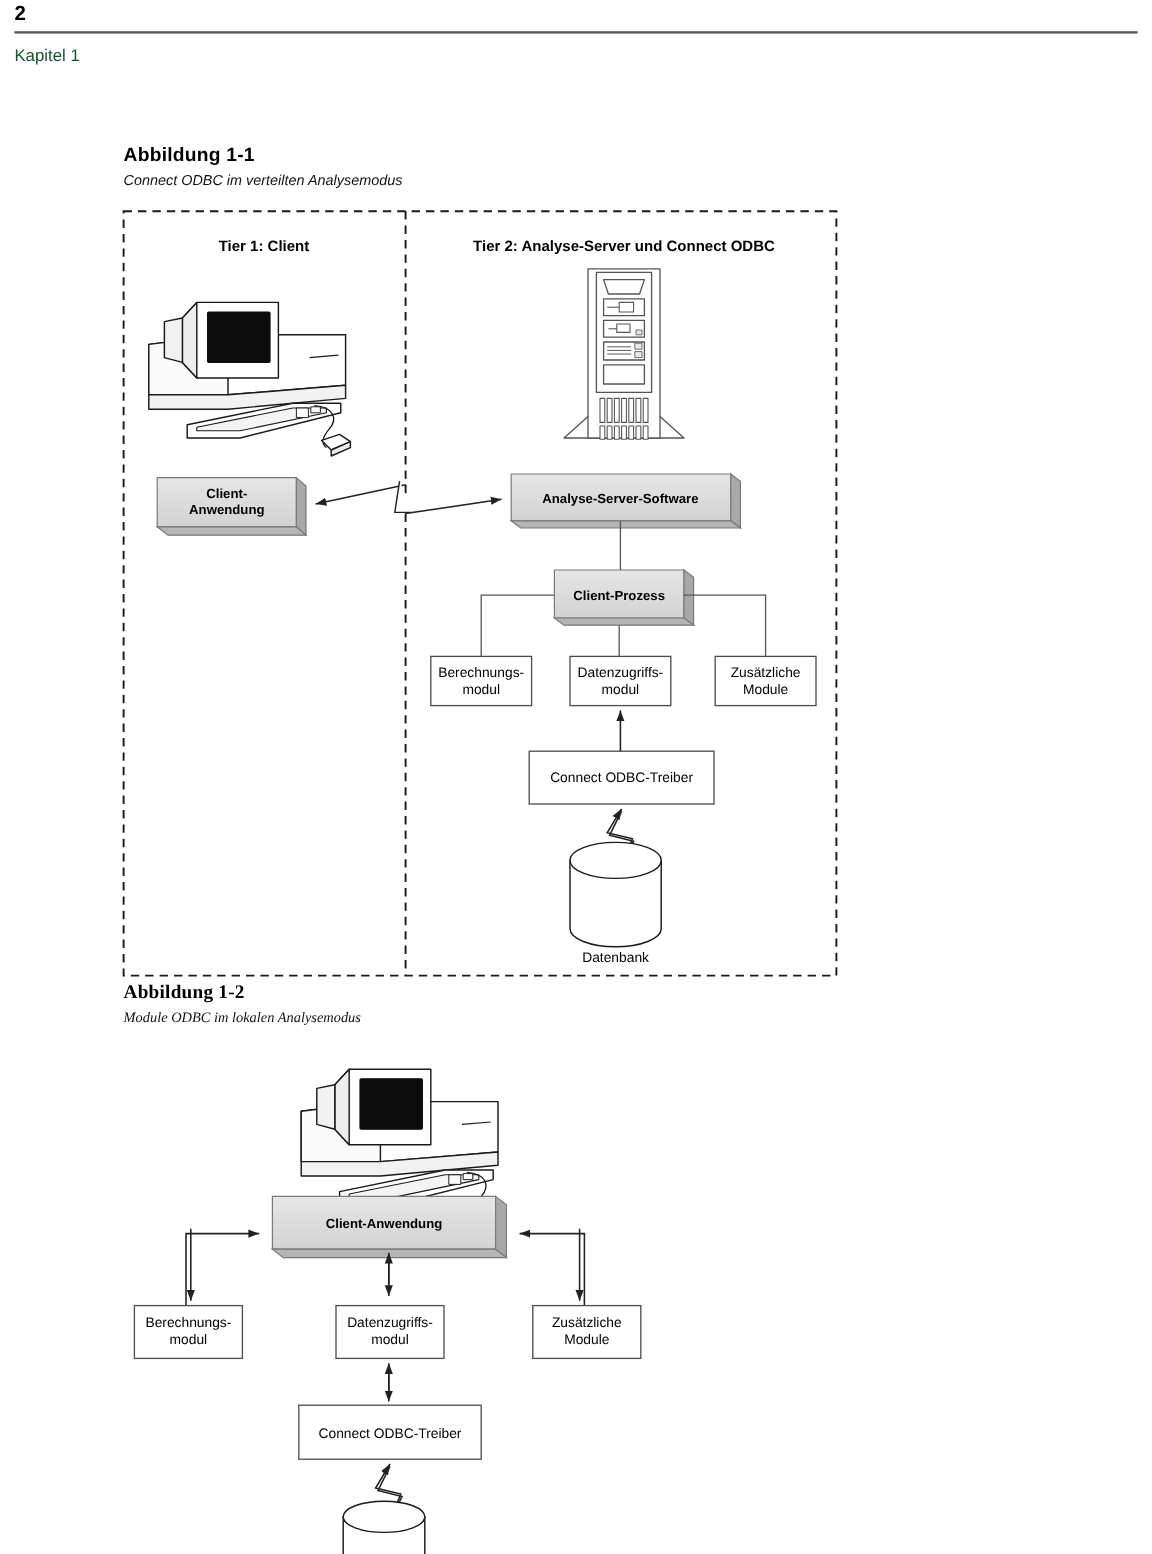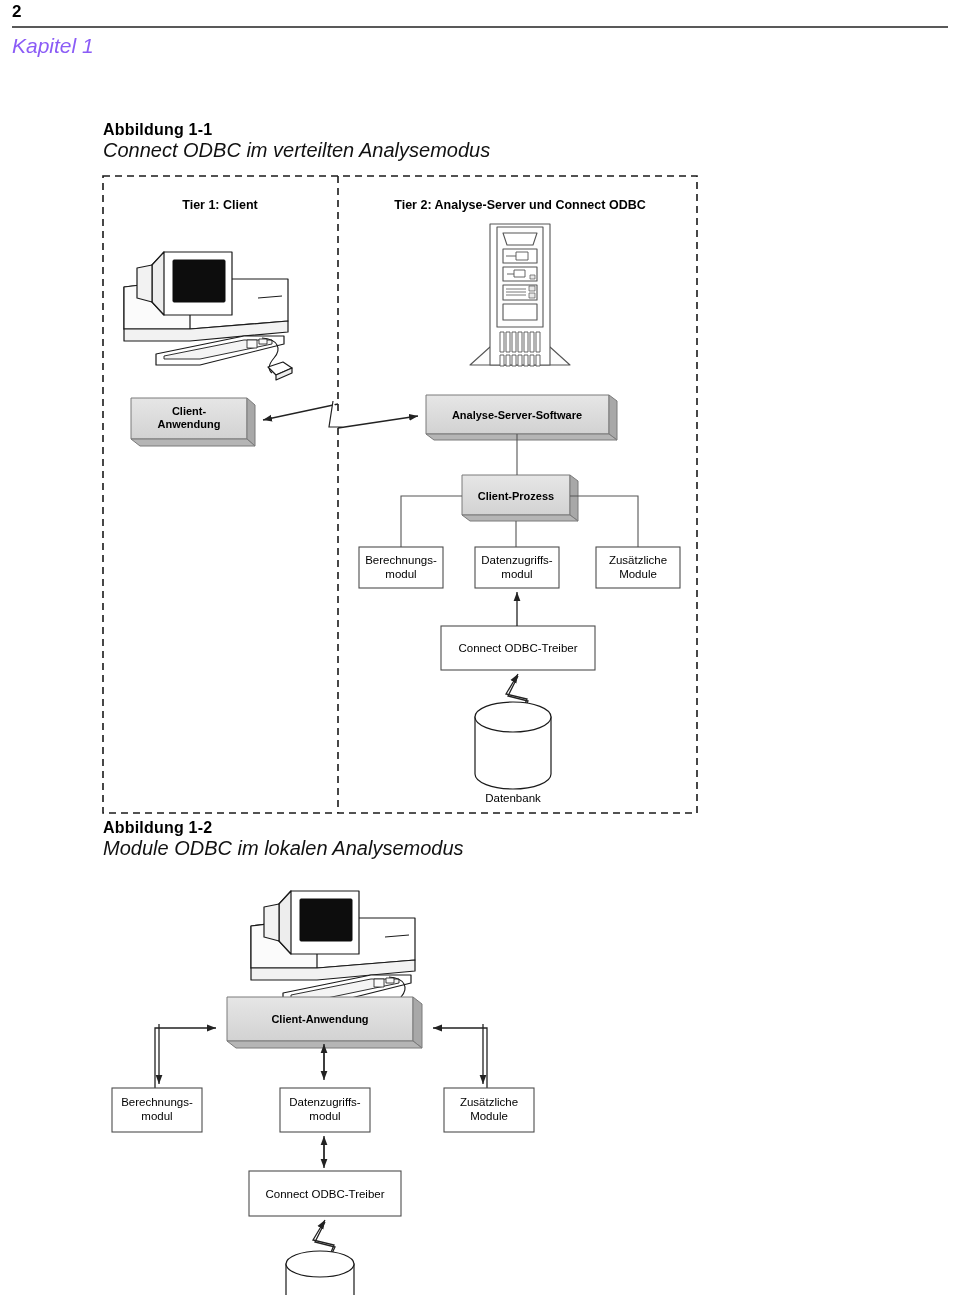--- a/index.html
+++ b/index.html
@@ -31,46 +31,45 @@
     left: 12px;
     top: 26px;
     width: 936px;
     height: 2px;
     background: #595959;
   }
   #chapter-label {
     position: absolute;
     left: 12px;
     top: 36px;
-    font-size: 21px;
-    font-style: italic;
-    color: #8b5cf6;
+    font-size: 14px;
+    color: #14532d;
     line-height: 20px;
   }
 
   
   .fig-caption {
     position: absolute;
     line-height: 21px;
     margin-top: 27px;
   }
   .fig-caption .fig-num {
     display: block;
     font-size: 16px;
     font-weight: bold;
     letter-spacing: .2px;
   }
   .fig-caption .fig-title {
     display: block;
-    font-size: 20px;
+    font-size: 12px;
     font-style: italic;
     color: #111111;
   }
   #caption-1 { left: 103px; top: 92px; }
-  #caption-2 { left: 103px; top: 790px; }
+  #caption-2 { left: 103px; top: 790px; font-family: Liberation Serif, serif; }
 
   
   .diagram {
     position: absolute;
     margin-top: 36px;
   }
   #diagram-1 { left: 0; top: 0; width: 960px; height: 790px; }
   #diagram-2 { left: 11px; top: 830px; width: 808px; height: 465px; }
   .diagram svg { display: block; }
 

